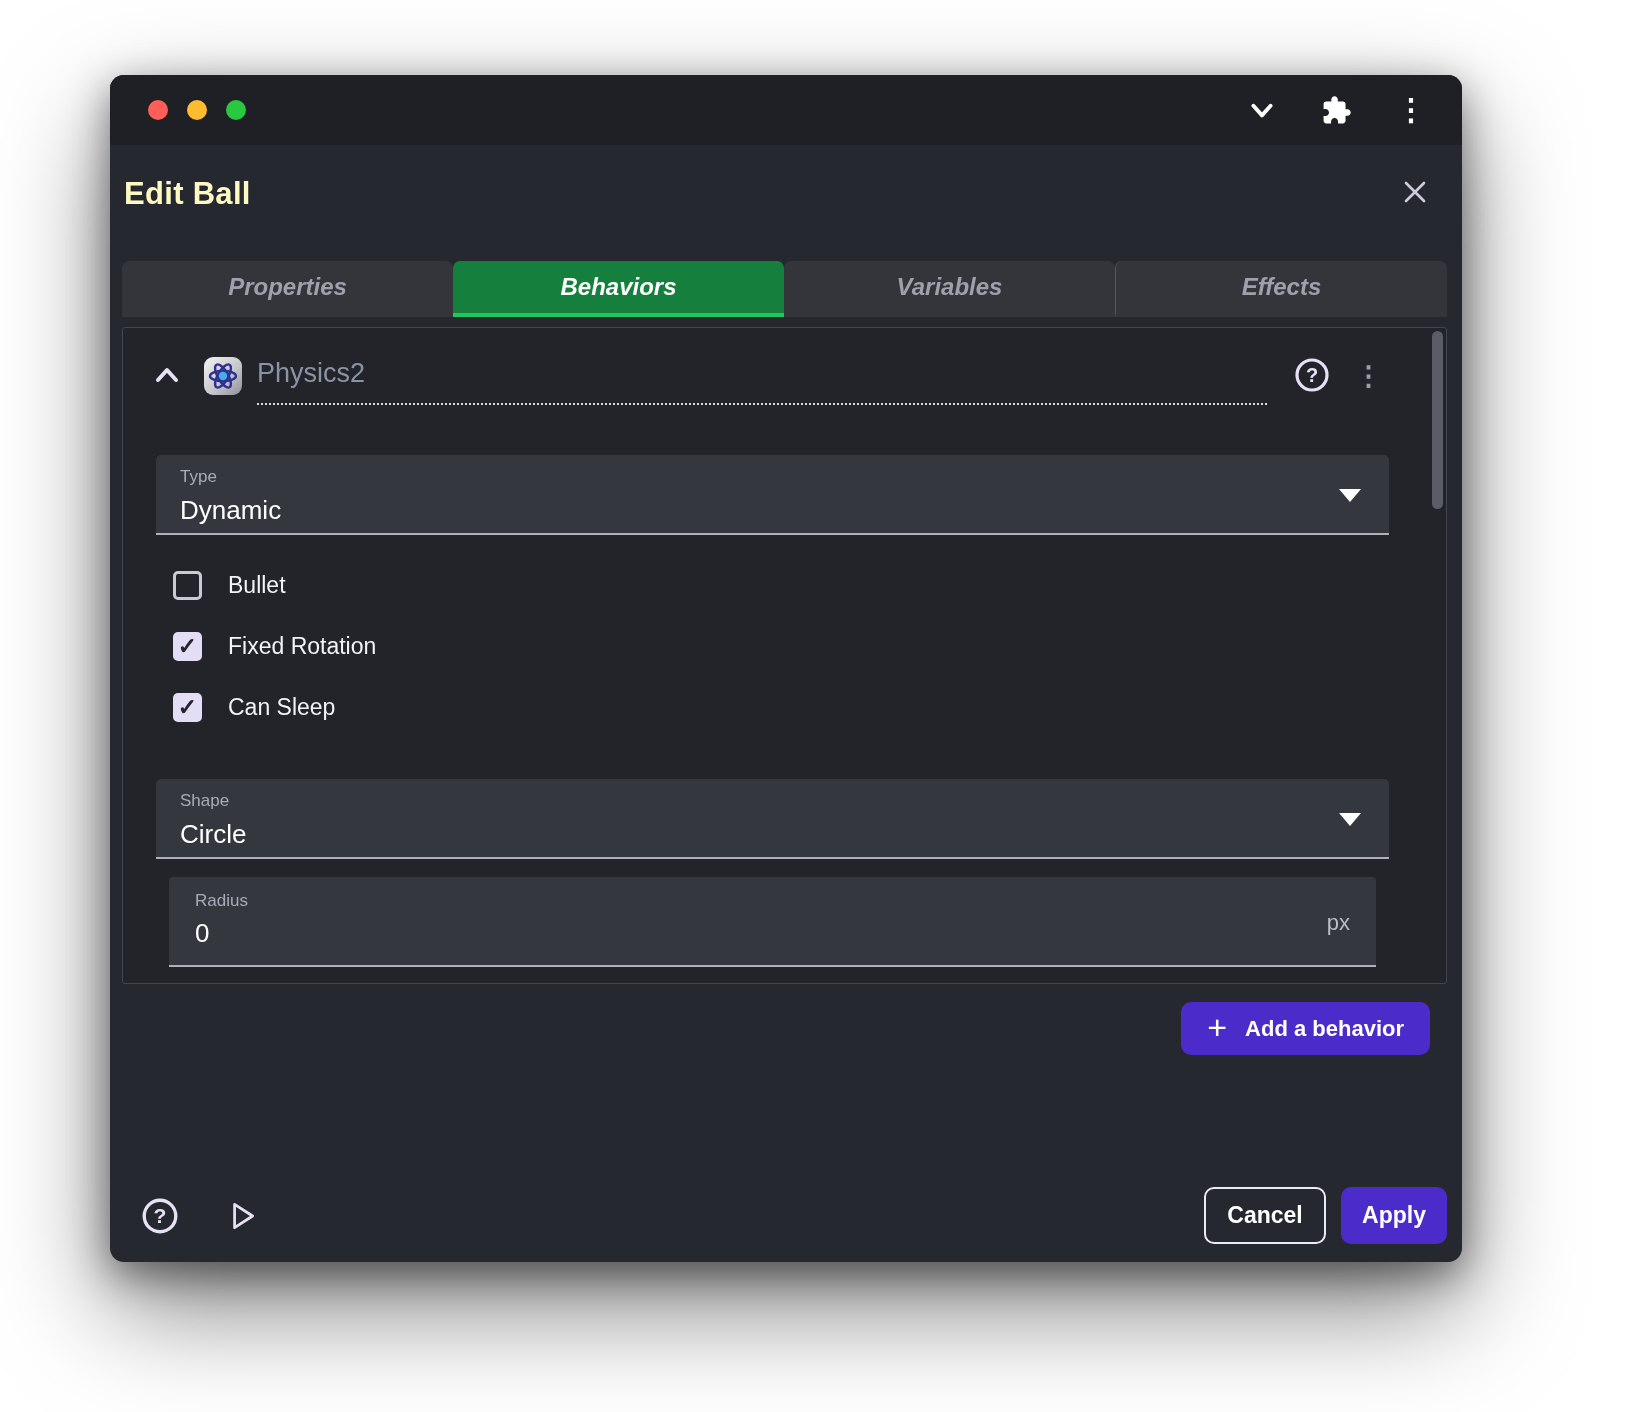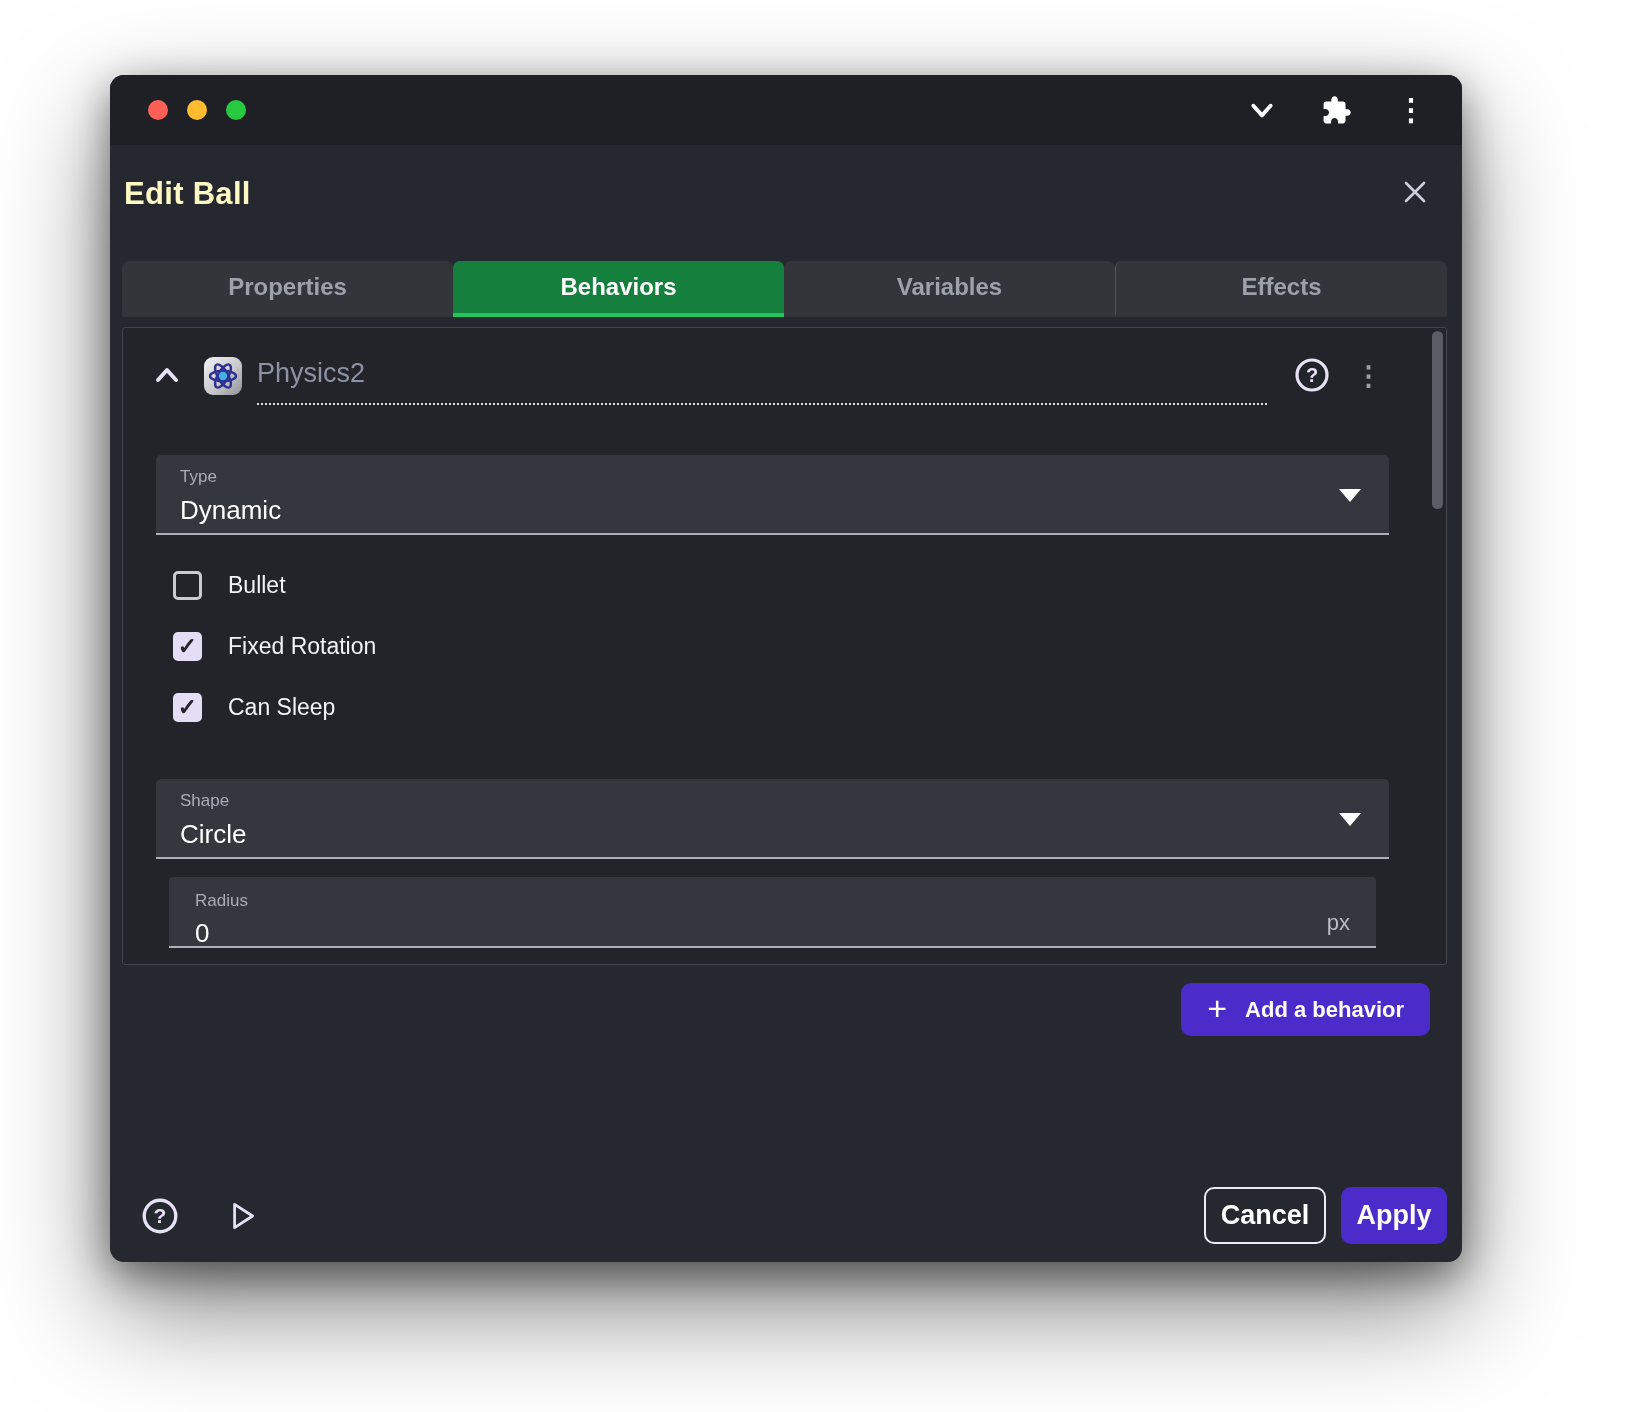--- a/index.html
+++ b/index.html
@@ -21,21 +21,21 @@
   .tb-right { margin-left:auto; display:flex; align-items:center; gap:44px; }
   .tb-icon { display:flex; align-items:center; justify-content:center; cursor:pointer; }
   .kebab { color:#ffffff; font-size:30px; font-weight:bold; line-height:28px; letter-spacing:0; }
 
   
   .dlg-header { flex:none; display:flex; align-items:flex-start; padding:28px 30px 0 14px; }
   .dlg-title { color:#fef9c3; font-size:31px; font-weight:bold; line-height:42px; letter-spacing:.3px; }
   .close-btn { margin-left:auto; margin-top:2px; cursor:pointer; }
 
   
-  .tabs { flex:none; display:flex; margin:46px 15px 0 12px; height:56px; }
+  .tabs { flex:none; display:flex; margin:46px 15px 0 12px; height:56px;font-style:italic; }
   .tab { flex:1; background:#33353b; color:#9da1ac; font-size:24px; font-weight:bold;
     display:flex; align-items:center; justify-content:center;
     border-radius:7px 7px 0 0; border-bottom:4px solid transparent; cursor:pointer; }
   .tab:not(.active) + .tab:not(.active) { border-left:1px solid #55575e; }
   .tab.active { background:#15803d; color:#ffffff; border-bottom:4px solid #22c55e; }
 
   
   .panel { flex:none; margin:10px 15px 0 12px; background:#222429; position:relative;
     border:1px solid #43464e; border-radius:3px; padding-bottom:16px; }
   .scroll-thumb { position:absolute; top:3px; right:3px; width:11px; height:178px;
@@ -62,39 +62,39 @@
 
   .checks { margin:28px 0 0 50px; }
   .check-row { display:flex; align-items:center; height:44px; margin-bottom:17px; cursor:pointer; }
   .box { width:29px; height:29px; border-radius:5px; border:3px solid #c8cbd4; flex:none;
     display:flex; align-items:center; justify-content:center; }
   .box .mark { display:none; color:#23252b; font-size:23px; font-weight:bold; line-height:1; }
   .check-row.checked .box { background:#e3ddf6; border-color:#e3ddf6; }
   .check-row.checked .box .mark { display:block; }
   .check-label { margin-left:26px; color:#f2f3f6; font-size:23px; }
 
-  .num-field { position:relative; margin:18px 70px 0 46px; height:71px; background:#35373e;
+  .num-field { position:relative; margin:18px 70px 0 46px; height:90px; background:#35373e;
     border-radius:4px 4px 0 0; border-bottom:2px solid #aeb1bb; padding:14px 70px 0 26px; }
   .num-input { width:100%; background:transparent; border:none; outline:none; color:#ffffff;
     font-size:26px; margin-top:7px; font-family:"Liberation Sans", sans-serif; }
   .unit { position:absolute; right:26px; top:33px; color:#b9bdc8; font-size:22px; }
 
   
   .add-row { flex:none; display:flex; justify-content:flex-end; margin:18px 32px 0 0; }
   .add-btn { display:flex; align-items:center; gap:18px; background:#4b2bc9; color:#ffffff;
     border:none; border-radius:10px; height:53px; padding:0 26px; font-size:22px; font-weight:bold;
     font-family:"Liberation Sans", sans-serif; cursor:pointer; }
   .add-btn .plus { font-size:34px; font-weight:normal; line-height:1; margin-top:-3px; }
 
   
   .spacer { flex:1; }
   .footer { flex:none; display:flex; align-items:center; padding:0 15px 18px 30px; }
   .foot-icon { cursor:pointer; display:flex; align-items:center; }
   .foot-icon.play { margin-left:44px; }
-  .btn { height:57px; border-radius:10px; font-size:27px; font-weight:bold;
+  .btn { height:57px; border-radius:10px; font-size:23px; font-weight:bold;
     font-family:"Liberation Sans", sans-serif; cursor:pointer; display:flex; align-items:center;
     justify-content:center; }
   .btn.cancel { margin-left:auto; width:122px; background:transparent; color:#ffffff;
     border:2px solid #eceaf2; }
   .btn.apply { margin-left:15px; width:106px; background:#4b2bc9; color:#ffffff; border:none; }
 </style>
 </head>
 <body>
 
 <div class="window">

